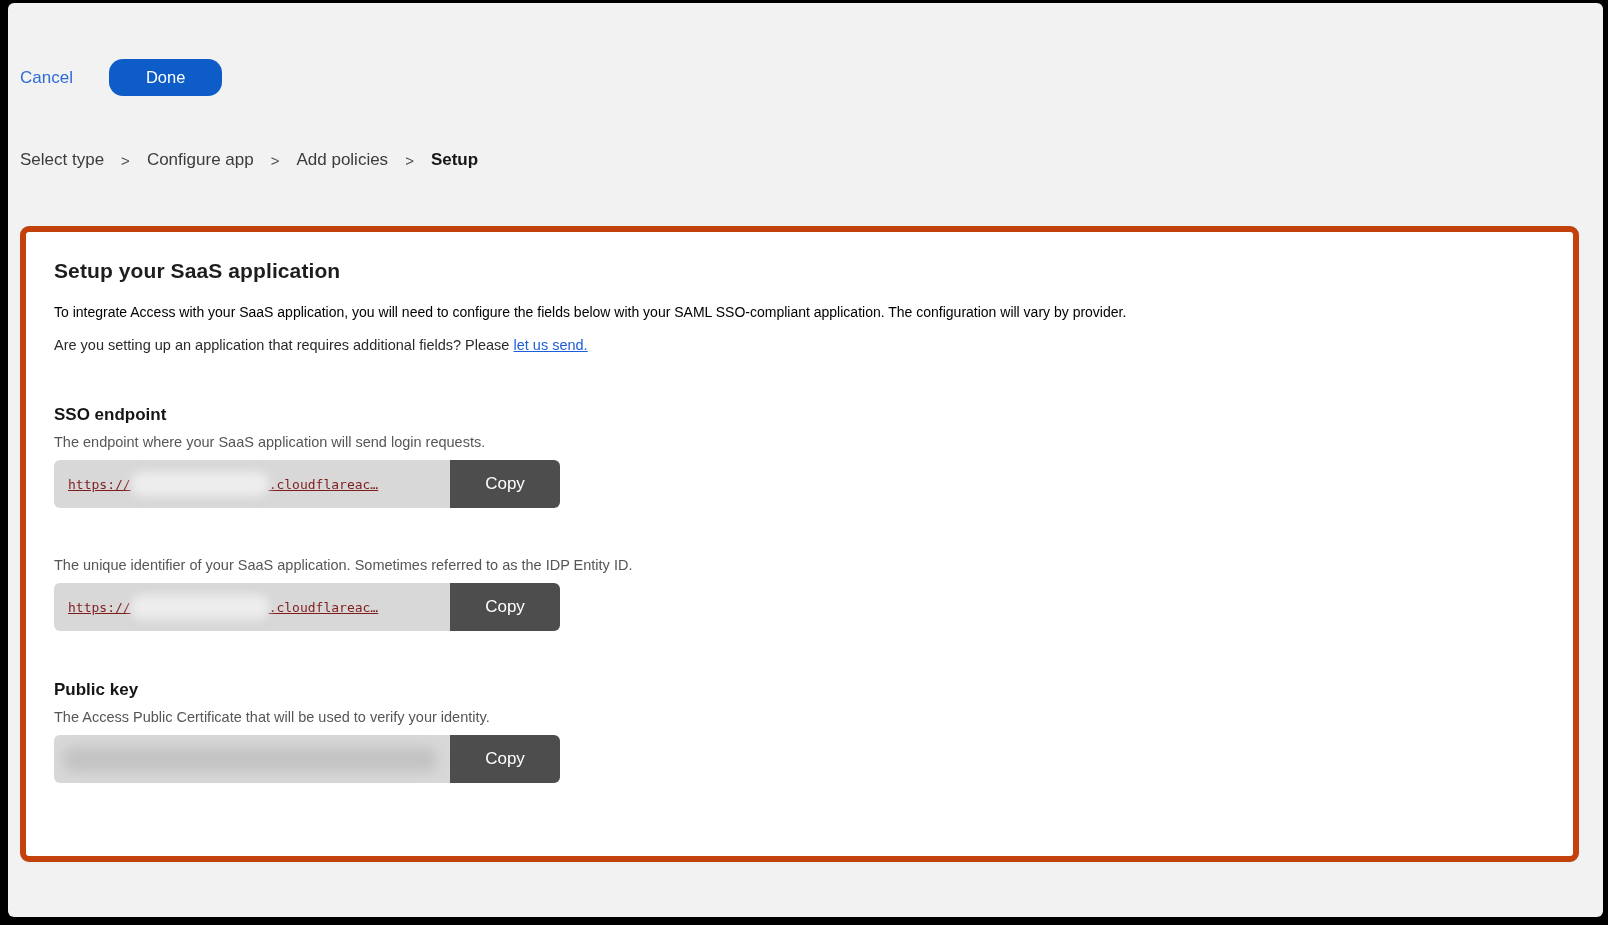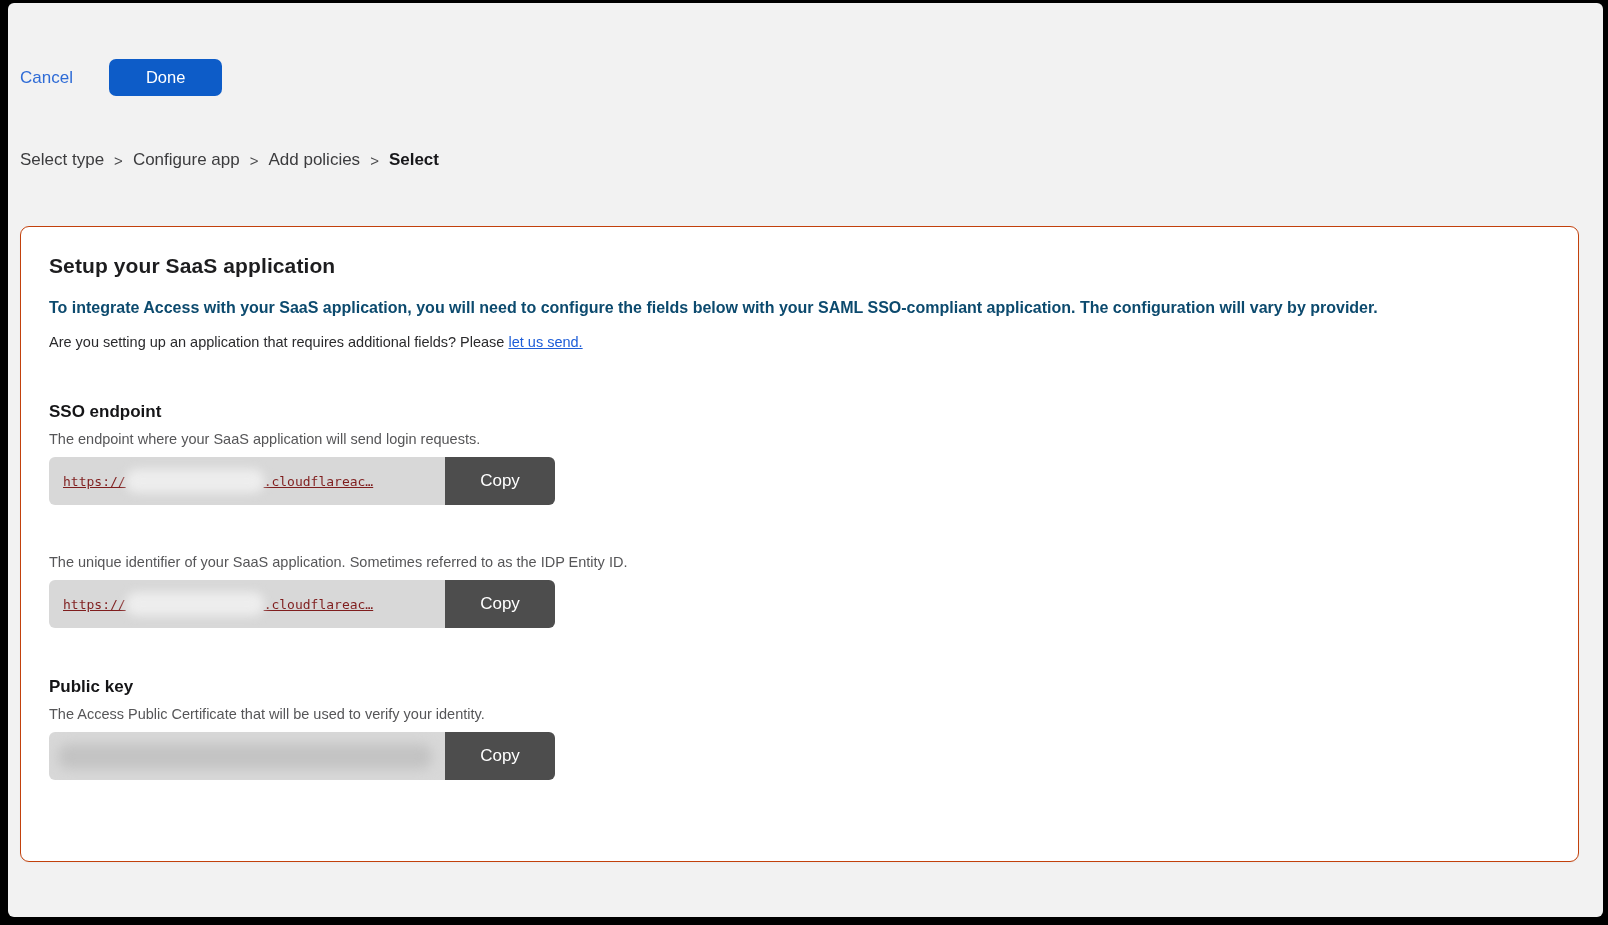--- a/index.html
+++ b/index.html
@@ -45,56 +45,55 @@
     text-decoration: none;
     cursor: pointer;
   }
   .done-btn {
     background: var(--accent-blue, #0d5cc8);
     color: #fff;
     border: none;
     font-family: "Liberation Sans", sans-serif;
     font-size: 16.5px;
     padding: 9px 37px;
-    border-radius: 7px;
+    border-radius: 14px;
     cursor: pointer;
   }
   
   .breadcrumb {
     margin-top: 54px;
     display: flex;
     align-items: center;
-    gap: 10px;
+    gap: 17px;
     font-size: 17px;
     color: #3c3c3e;
   }
   .breadcrumb .crumb { cursor: pointer; }
   .breadcrumb .sep { color: #4a4a4c; font-size: 15px; }
   .breadcrumb .active { font-weight: 700; color: #17171a; }
   
   .card {
     margin-top: 56px;
     background: var(--card-bg, #ffffff);
-    border: 1px solid #c2410c;
+    border: 6px solid #c2410c;
     border-radius: 9px;
     padding: 27px 28px 42px 28px;
     min-height: 636px;
     box-shadow: 0 1px 2px rgba(0,0,0,0.03);
   }
   .card-heading {
     font-size: 21px;
     font-weight: 700;
     color: #1d1d1f;
     letter-spacing: 0.1px;
   }
   .intro {
     margin-top: 21px;
-    font-size: 16px;
-    color: #0c4a6e;
-    font-weight: bold;
+    font-size: 14px;
+    color: #000000;
   }
   .note {
     margin-top: 17px;
     font-size: 14.5px;
     color: #2a2a2c;
   }
   .note a {
     color: var(--link-blue, #1d5dd8);
     text-decoration: underline;
     cursor: pointer;
@@ -177,21 +176,21 @@
       </div>
     </div>
 
     <nav class="breadcrumb">
       <span class="crumb">Select type</span>
       <span class="sep">&gt;</span>
       <span class="crumb">Configure app</span>
       <span class="sep">&gt;</span>
       <span class="crumb">Add policies</span>
       <span class="sep">&gt;</span>
-      <span class="crumb active">Select</span>
+      <span class="crumb active">Setup</span>
     </nav>
 
     <section class="card">
       <h2 class="card-heading">Setup your SaaS application</h2>
       <p class="intro">To integrate Access with your SaaS application, you will need to configure the fields below with your SAML SSO-compliant application. The configuration will vary by provider.</p>
       <p class="note"><span>Are you setting up an application that requires additional fields? Please </span><a>let us send.</a></p>
 
       <div class="field">
         <h3 class="field-label">SSO endpoint</h3>
         <p class="field-desc">The endpoint where your SaaS application will send login requests.</p>

